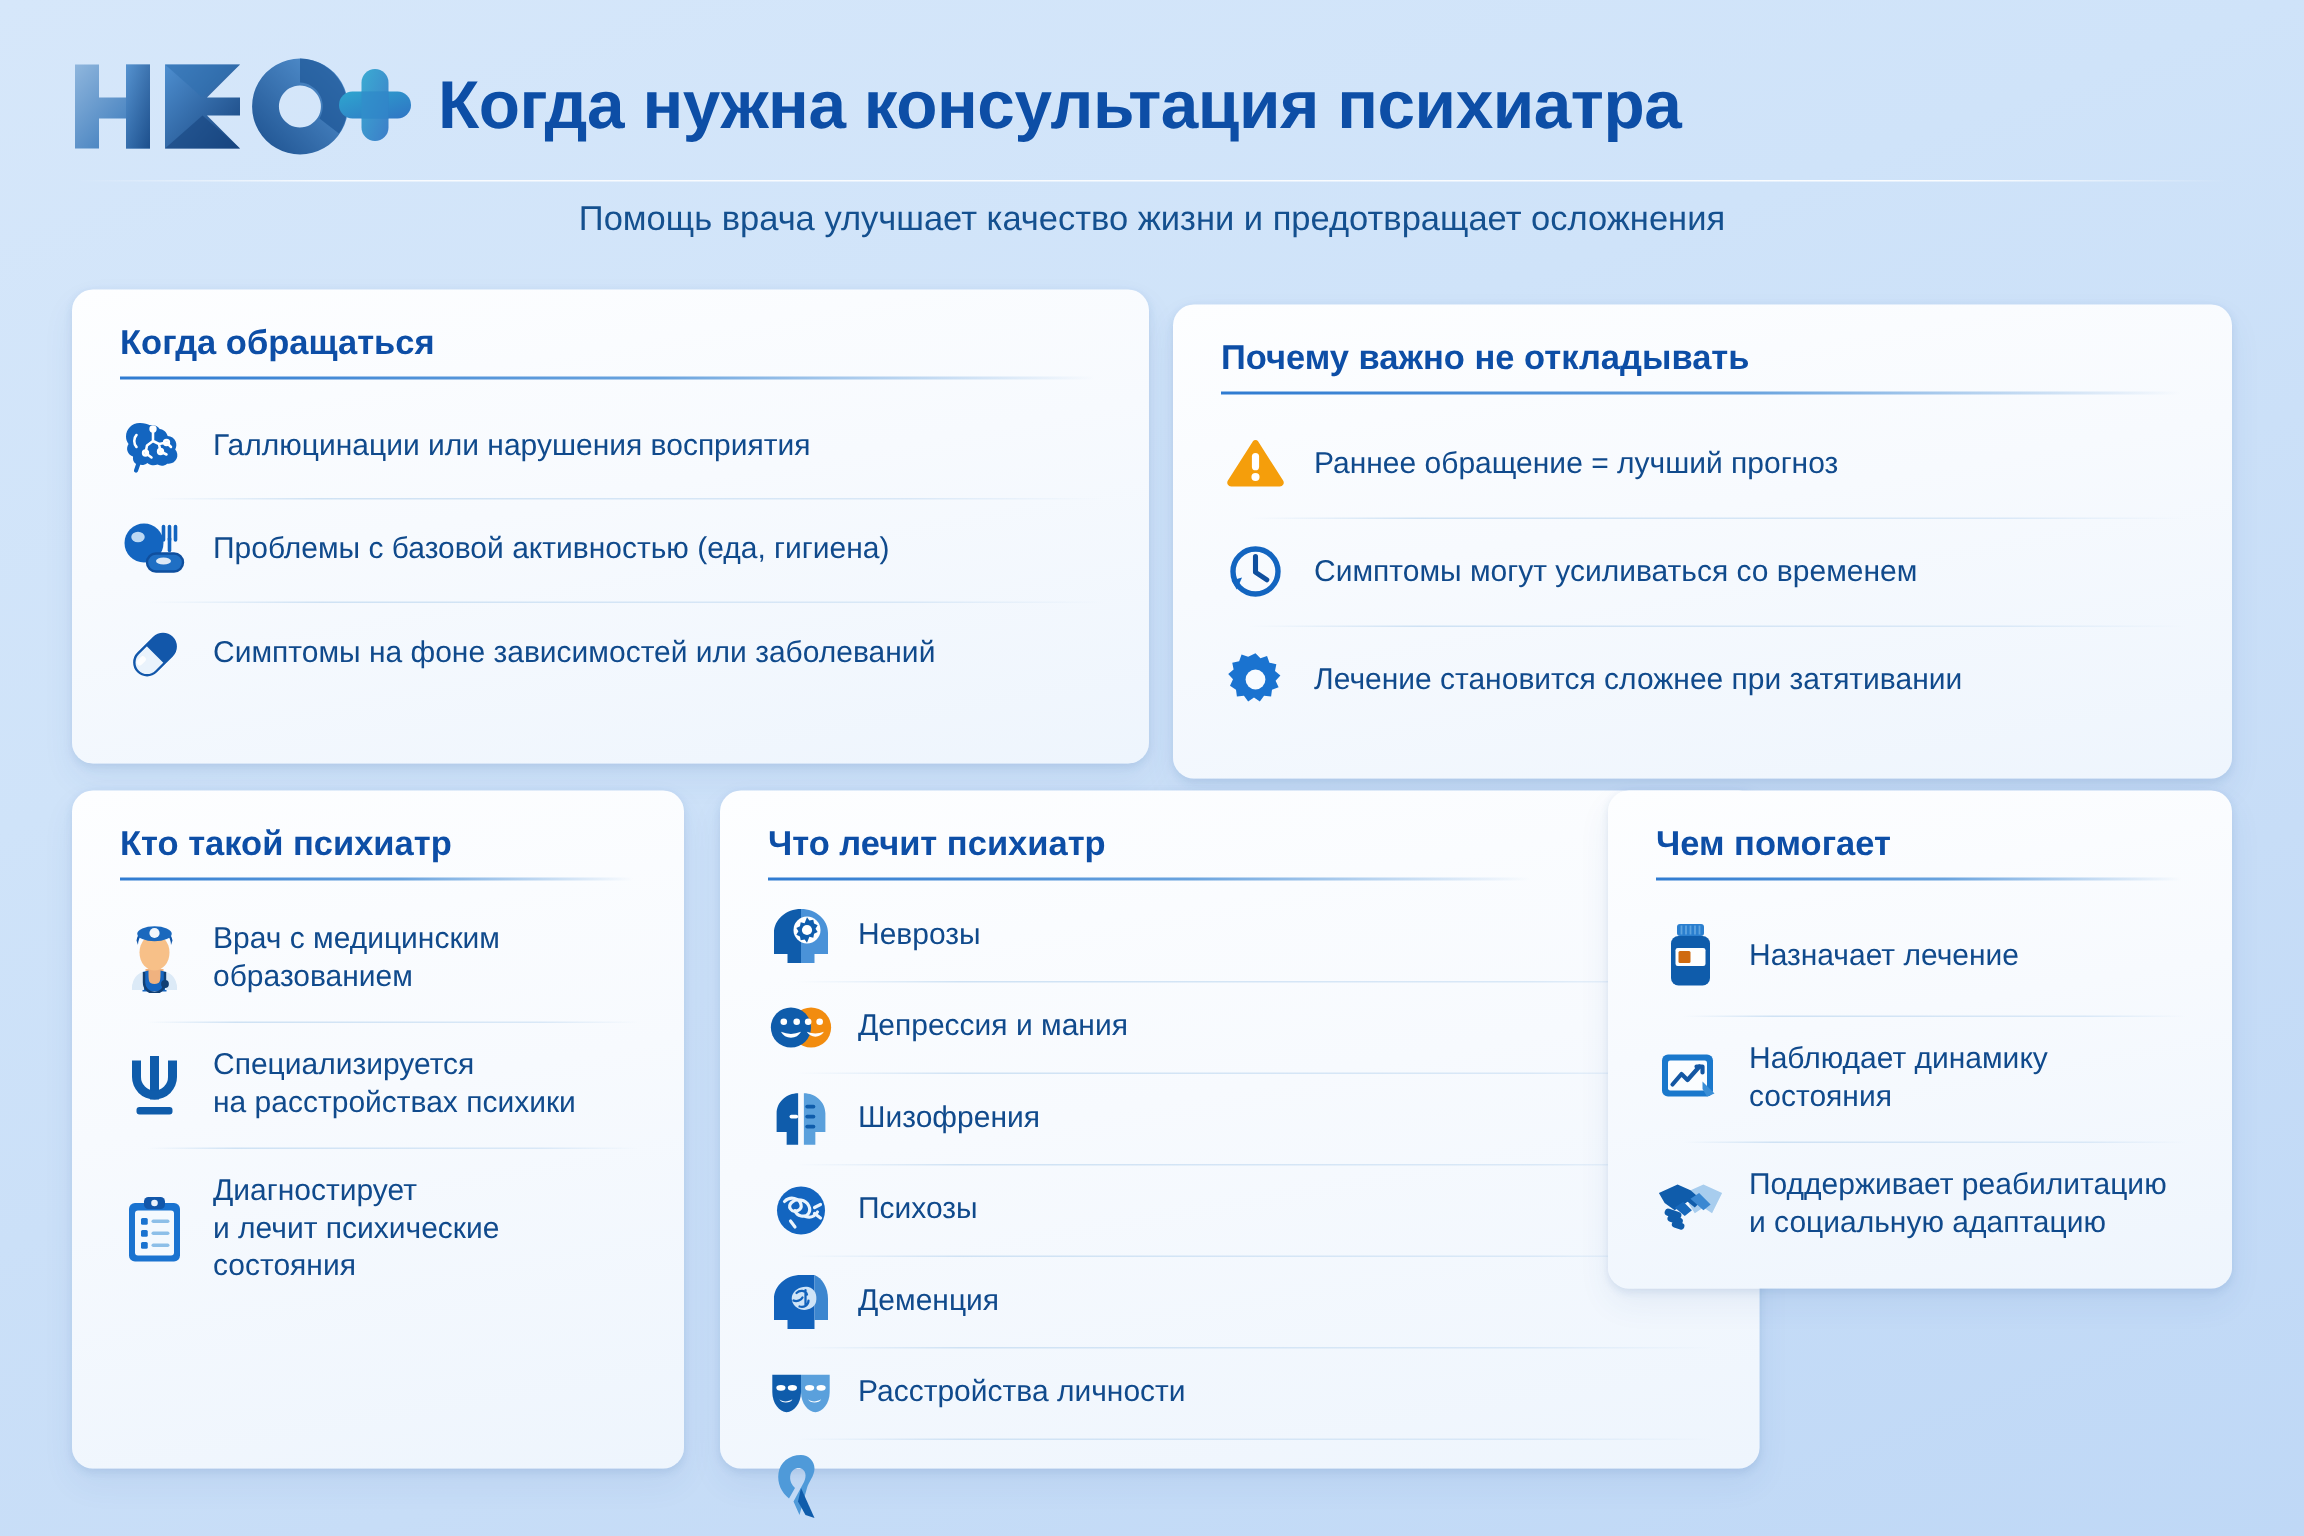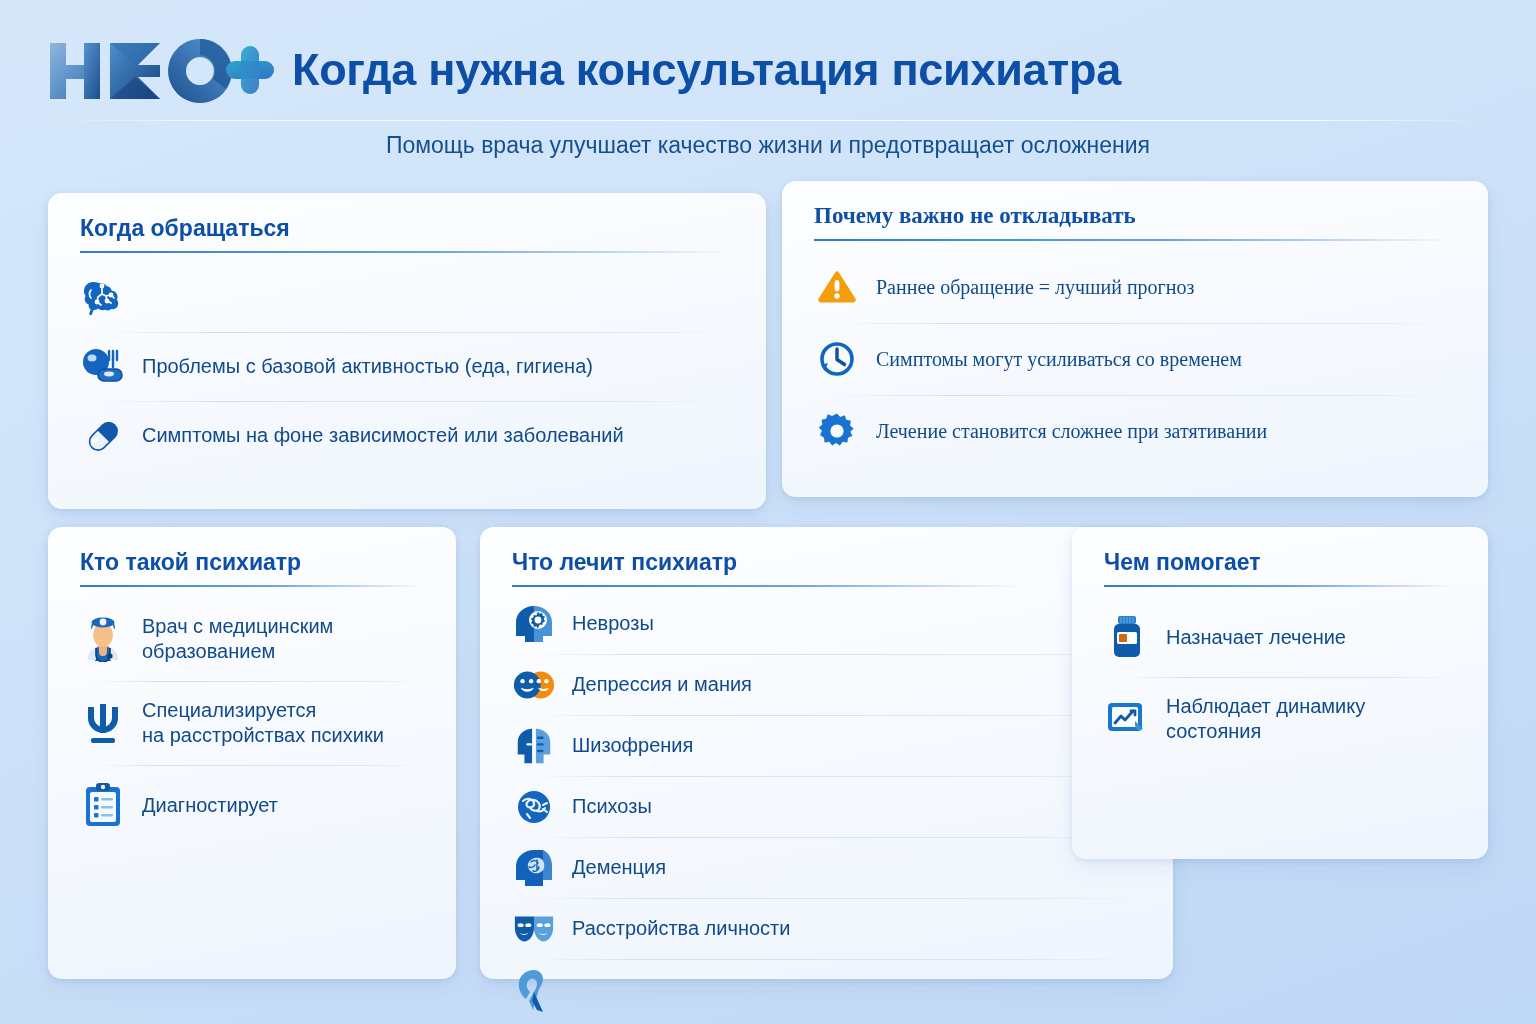--- a/index.html
+++ b/index.html
@@ -125,21 +125,21 @@
 
   .item-label {
     font-size: 20px;
     color: #104a8c;
     line-height: 1.25;
   }
   .item-label .l2 { display: block; }
 
   
   #card-when   { left: 48px;   top: 193px; width: 718px;  height: 316px; }
-  #card-why    { left: 782px;  top: 181px; width: 706px;  height: 316px; font-family: Liberation Serif, serif; }
+  #card-why    { left: 782px;  top: 203px; width: 706px;  height: 316px; }
   #card-who    { left: 48px;   top: 527px; width: 408px;  height: 452px; }
   #card-treats { left: 480px;  top: 527px; width: 693px;  height: 452px; }
   #card-helps  { left: 1072px; top: 527px; width: 416px;  height: 332px; }
 
   #card-when   .card-rule { width: 650px; }
   #card-why    .card-rule { width: 640px; }
   #card-who    .card-rule { width: 342px; }
   #card-treats .card-rule { width: 508px; }
   #card-helps  .card-rule { width: 350px; }
 
@@ -211,20 +211,21 @@
             <g fill="none" stroke="#fff" stroke-width="1.7" stroke-linecap="round">
               <path d="M20 8v8M20 16l-4 3M20 16l4 2M24 18l5-1M24 18l1 5M16 19l-1 5M25 23l4 2M29 17l3 3M15 24l4 3"></path>
               <circle cx="20" cy="8" r="1.6"></circle>
               <circle cx="29" cy="17" r="1.6"></circle>
               <circle cx="25" cy="23" r="1.6"></circle>
               <circle cx="15" cy="24" r="1.6"></circle>
               <path d="M9 12c-2 2-2 6 0 8"></path>
             </g>
           </svg>
       </span>
+      <span class="item-label">Галлюцинации или нарушения восприятия</span>
     </div>
 
 
     <div class="item">
       <span class="item-icon">
         <svg width="44" height="40" viewBox="0 0 44 40">
             <circle cx="15" cy="15" r="13" fill="#1365c0"></circle>
             <ellipse cx="11" cy="11" rx="4.5" ry="3.5" fill="#cfe6fa" opacity=".9"></ellipse>
             <g stroke="#1365c0" stroke-width="2.4" stroke-linecap="round">
               <path d="M28 4v9M32 4v9M36 4v9"></path>
@@ -340,21 +341,21 @@
               <rect x="11" y="23" width="4.5" height="4.5" rx="1"></rect>
               <rect x="11" y="31" width="4.5" height="4.5" rx="1"></rect>
             </g>
             <g fill="#8dbfe8">
               <rect x="18" y="16" width="12" height="2.4" rx="1.2"></rect>
               <rect x="18" y="24" width="12" height="2.4" rx="1.2"></rect>
               <rect x="18" y="32" width="12" height="2.4" rx="1.2"></rect>
             </g>
           </svg>
       </span>
-      <span class="item-label"><span>Диагностирует</span></span>
+      <span class="item-label"><span>Диагностирует</span><span class="l2">и лечит психические состояния</span></span>
     </div>
 
   </div>
 </section>
 
 <section class="card" id="card-treats">
   <div class="card-title">Что лечит психиатр</div>
   <div class="card-rule"></div>
   <div class="items">
 
@@ -493,15 +494,31 @@
             <rect x="3" y="4" width="34" height="28" rx="4" fill="#1a78cc"></rect>
             <rect x="7" y="8" width="26" height="20" rx="1.5" fill="#fbfdff"></rect>
             <path d="M10 24l6-7 4 4 8-9" fill="none" stroke="#1457a3" stroke-width="2.8" stroke-linecap="round" stroke-linejoin="round"></path>
             <path d="M26 12h4v4" fill="none" stroke="#1457a3" stroke-width="2.8" stroke-linecap="round" stroke-linejoin="round"></path>
             <path d="M30 22l8 8-5 2-3-5Z" fill="#3a8ed6"></path>
           </svg>
       </span>
       <span class="item-label">Наблюдает динамику состояния</span>
     </div>
 
+    <div class="item">
+      <span class="item-icon">
+        <svg width="48" height="36" viewBox="0 0 48 36">
+            <path d="M24 8 33 4l13 6-7 14-6-4-6 4-4-6Z" fill="#a8cdee"></path>
+            <path d="M2 10 15 4l9 4 8 7-5 5-5-4-9 6-7-5Z" fill="#0f5cab"></path>
+            <path d="M13 20l7 6 5-4-6-6Z" fill="#1768bb"></path>
+            <g fill="#0f5cab">
+              <rect x="6" y="22" width="12" height="5" rx="2.5" transform="rotate(18 12 24)"></rect>
+              <rect x="8" y="26" width="11" height="5" rx="2.5" transform="rotate(18 13 28)"></rect>
+              <rect x="11" y="30" width="9" height="4.6" rx="2.3" transform="rotate(18 15 32)"></rect>
+            </g>
+            <path d="M24 14l9 8 5-4-8-8Z" fill="#3b88d2"></path>
+          </svg>
+      </span>
+      <span class="item-label"><span>Поддерживает реабилитацию</span><span class="l2">и социальную адаптацию</span></span>
+    </div>
 
   </div>
 </section>
 
 </body></html>

